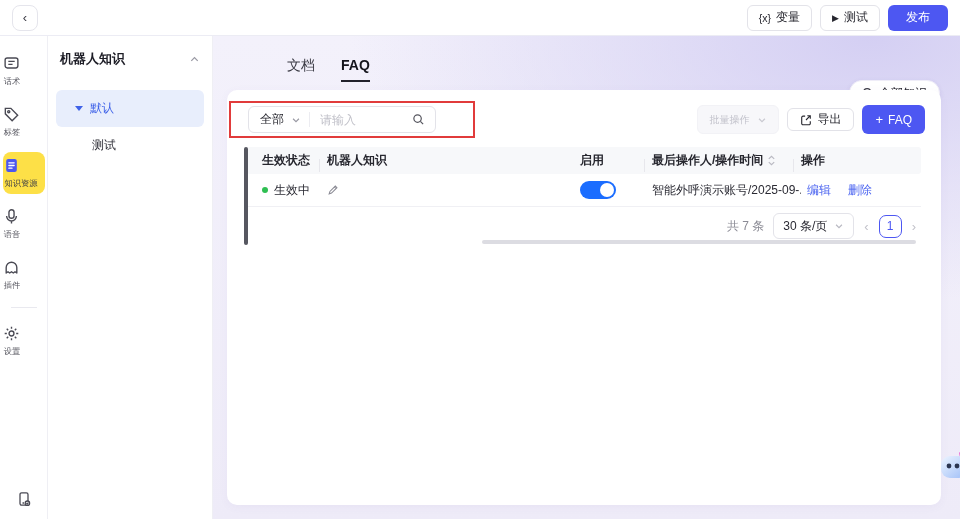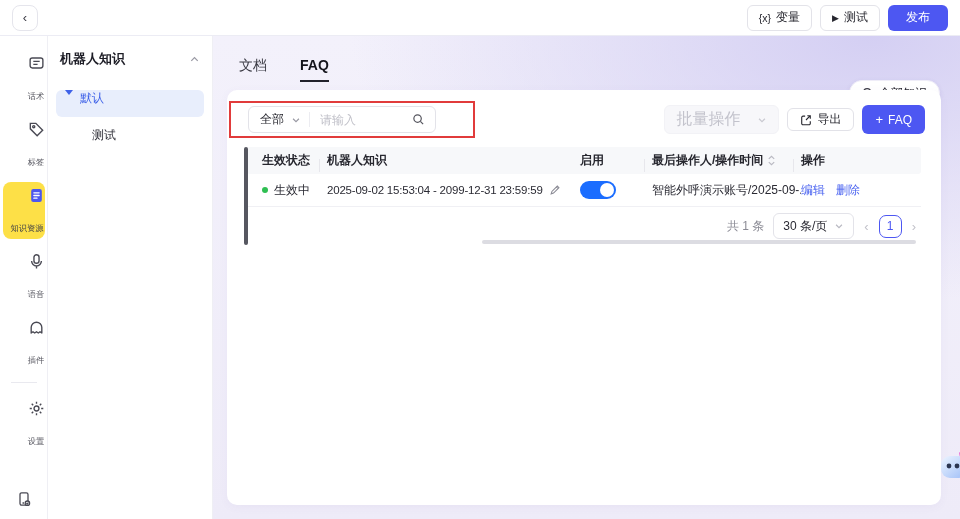--- a/index.html
+++ b/index.html
@@ -25,46 +25,46 @@
   .publish-btn { height:26px; padding:0 18px; border:none; border-radius:6px;
     background:#4d57f2; color:#fff; font-size:12px; display:flex; align-items:center; cursor:pointer; }
 
   
   .shell { display:flex; height:483px; }
 
   
   .rail { width:48px; background:#fff; border-right:1px solid #efeff4;
     display:flex; flex-direction:column; align-items:center; padding:14px 0 12px; }
   .rail-item { width:42px; padding:5px 0 4px; border-radius:8px; margin-bottom:9px;
-    display:flex; flex-direction:column; align-items:flex-end; gap:18px; cursor:pointer; color:#4a4a54; }
+    display:flex; flex-direction:column; align-items:flex-start; gap:3px; cursor:pointer; color:#4a4a54; }
   .rail-item .rlbl { font-size:9px; color:#55555e; white-space:nowrap; transform:scale(.92); }
   .rail-item.active { background:#fde047; color:#4c57f0; }
   .rail-item.active .rlbl { color:#3c3c46; }
   .rail-div { width:26px; height:1px; background:#e9e9ef; margin:2px 0 12px; }
   .rail-bottom { margin-top:auto; cursor:pointer; color:#4a4a54; }
 
   
   .sidebar { width:165px; background:#fff; border-right:1px solid #efeff4; padding:14px 8px; }
   .sb-head { display:flex; align-items:center; justify-content:space-between;
     padding:0 4px 22px 4px; cursor:pointer; }
   .sb-title { font-size:13px; font-weight:bold; color:#1d1d26; }
-  .sb-item { height:27px; border-radius:6px; display:flex; align-items:flex-start; gap:7px;
-    padding:0 9px; font-size:12px; color:#2a2a33; cursor:pointer; }
+  .sb-item { height:37px; border-radius:6px; display:flex; align-items:center; gap:7px;
+    padding:0 19px; font-size:12px; color:#2a2a33; cursor:pointer; }
   .sb-item.selected { background:#e8eefc; color:#3f62e8; }
   .tri-down { width:0; height:0; border-left:4px solid transparent; border-right:4px solid transparent;
     border-top:5px solid #3f62e8; }
   .sb-child { height:26px; margin-top:5px; padding-left:36px; display:flex; align-items:center;
     font-size:12px; color:#2a2a33; cursor:pointer; }
 
   
   .main { flex:1; position:relative; overflow:hidden;
     background:
       radial-gradient(120% 95% at 88% 0%, #d4cff3 0%, rgba(212,207,243,0) 58%),
       linear-gradient(180deg,#f3f1fb 0%, #eeebf8 100%); }
-  .tabs { display:flex; gap:33px; padding:21px 0 0 26px; }
+  .tabs { display:flex; gap:26px; padding:21px 0 0 26px;margin-left:48px; }
   .tab { font-size:14px; color:#3a3a44; padding-bottom:7px; cursor:pointer; }
   .tab.active { color:#14141c; font-weight:bold; border-bottom:2.5px solid #22222c; }
   .all-knowledge { position:absolute; top:44px; right:20px; height:26px; border-radius:14px;
     background:#fff; border:1px solid #efedf8; box-shadow:0 1px 4px rgba(90,80,160,.10);
     display:flex; align-items:center; gap:5px; padding:0 12px; font-size:12px; color:#26262e; cursor:pointer; }
 
   .card { position:absolute; left:14px; right:19px; top:54px; bottom:14px;
     background:#fff; border-radius:10px; box-shadow:0 2px 10px rgba(90,80,160,.05); }
 
   
@@ -75,21 +75,21 @@
   .filter { display:flex; align-items:center; gap:7px; padding:0 8px 0 11px;
     font-size:12px; color:#26262e; cursor:pointer; white-space:nowrap; }
   .vdiv { width:1px; height:15px; background:#ececf1; }
   .search-input { flex:1; min-width:0; border:none; outline:none; background:transparent;
     font-size:12px; color:#2a2a33; padding:0 4px 0 10px; font-family:inherit; }
   .search-input::placeholder { color:#c1c1c9; }
   .sg-search { margin-right:10px; color:#55555e; cursor:pointer; }
 
   .toolbar-right { position:absolute; top:15px; right:16px; display:flex; align-items:center; gap:8px; }
   .batch-btn { height:29px; padding:0 11px; border-radius:6px; background:#f7f7fa;
-    border:1px solid #f2f2f6; color:#c3c3cc; font-size:16px; display:flex; align-items:center; gap:17px; cursor:not-allowed;font-family:Liberation Serif, serif; }
+    border:1px solid #f2f2f6; color:#c3c3cc; font-size:10px; display:flex; align-items:center; gap:8px; cursor:not-allowed;font-family:Liberation Serif, serif; }
   .export-btn { height:23px; padding:0 12px; border-radius:6px; background:#fff;
     border:1px solid #e2e2e8; color:#26262e; font-size:12px; display:flex; align-items:center; gap:5px; cursor:pointer; }
   .add-faq { height:29px; padding:0 13px; border-radius:6px; background:#4d57f2; border:none;
     color:#fff; font-size:12px; display:flex; align-items:center; gap:5px; cursor:pointer; }
   .plus-glyph { font-size:13px; line-height:1; }
 
   
   .table { position:absolute; left:20px; right:20px; top:57px; }
   .thead, .trow { display:grid; grid-template-columns:80px 253px 72px 149px 1fr; align-items:center; }
   .thead { height:27px; background:#f7f8fa; border-radius:3px; font-size:12px; font-weight:bold; color:#26262e; }
@@ -100,21 +100,21 @@
   .trow { height:33px; border-bottom:1px solid #f0f0f4; font-size:12px; color:#2a2a33; }
   .status-cell { display:flex; align-items:center; gap:6px; }
   .dot { width:6px; height:6px; border-radius:50%; background:#2fbf52; }
   .time-cell { display:flex; align-items:center; gap:6px; font-size:11.5px; letter-spacing:-.2px; white-space:nowrap; }
   .pencil { color:#8a8a94; cursor:pointer; }
   .toggle { width:36px; height:18px; border-radius:9px; background:#1b6dff; position:relative; cursor:pointer; }
   .toggle::after { content:""; position:absolute; top:2px; right:2px; width:14px; height:14px;
     border-radius:50%; background:#fff; }
   .op-cell { white-space:nowrap; overflow:hidden; }
   .links { display:flex; gap:11px; color:#4a63f0; }
-  .links span { cursor:pointer; }
+  .links span { cursor:pointer;margin-left:6px; }
 
   .vscroll { position:absolute; left:17px; top:57px; width:4px; height:98px;
     background:#565760; border-radius:2px; z-index:4; cursor:grab; }
   .hscroll { position:absolute; left:255px; top:150px; width:434px; height:4px;
     background:#dcdce2; border-radius:2px; cursor:grab; }
 
   
   .pager { position:absolute; right:24px; top:123px; display:flex; align-items:center; gap:9px;
     font-size:12px; color:#8b8b95; }
   .psize { height:26px; padding:0 9px; border:1px solid #e3e3e9; border-radius:6px; background:#fff;
@@ -284,41 +284,40 @@
           </div>
           <div class="th sep">操作</div>
         </div>
 
         <div class="trow">
           <div class="td pad status-cell">
             <span class="dot"></span>
             <span>生效中</span>
           </div>
           <div class="td time-cell">
-            <span>2025-09-02 15:53:04 - 2099-12-31 23:59:59</span>
             <svg class="pencil" width="12" height="12" viewBox="0 0 14 14" fill="none" stroke="currentColor" stroke-width="1.2">
                 <path d="M2.5 11.5l.9-2.8 6.3-6.3 1.9 1.9-6.3 6.3zM8.6 3.5l1.9 1.9"></path>
               </svg>
           </div>
           <div class="td">
             <div class="toggle"></div>
           </div>
           <div class="td op-cell">智能外呼演示账号/2025-09-...</div>
           <div class="td links">
             <span>编辑</span>
             <span>删除</span>
           </div>
         </div>
       </div>
 
       <div class="vscroll"></div>
       <div class="hscroll"></div>
 
       <div class="pager">
-        <span>共 1 条</span>
+        <span>共 7 条</span>
         <div class="psize">
           <span>30 条/页</span>
           <svg width="10" height="10" viewBox="0 0 12 12" fill="none" stroke="#b9b9c2" stroke-width="1.4">
               <path d="M2.5 4.5L6 8l3.5-3.5"></path>
             </svg>
         </div>
         <span class="pnav">‹</span>
         <div class="pcur">1</div>
         <span class="pnav">›</span>
       </div>

